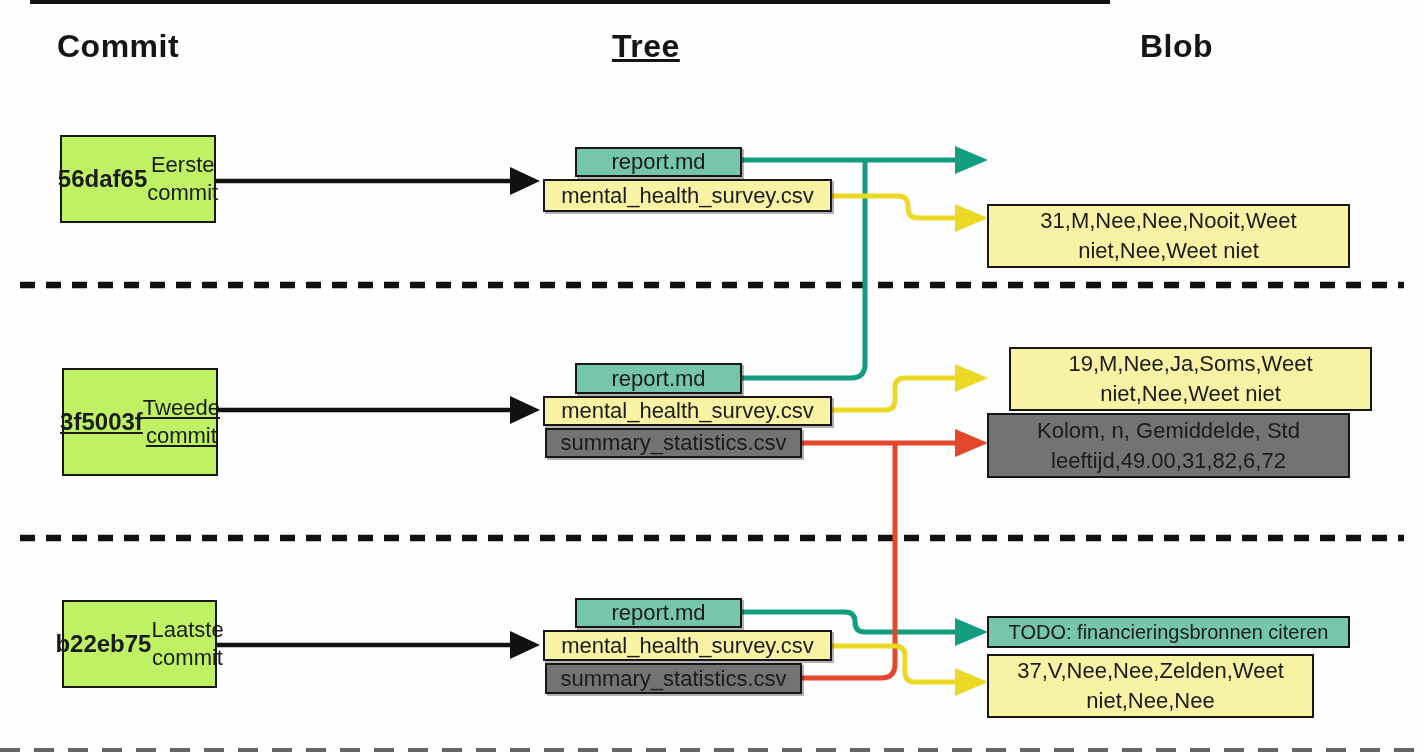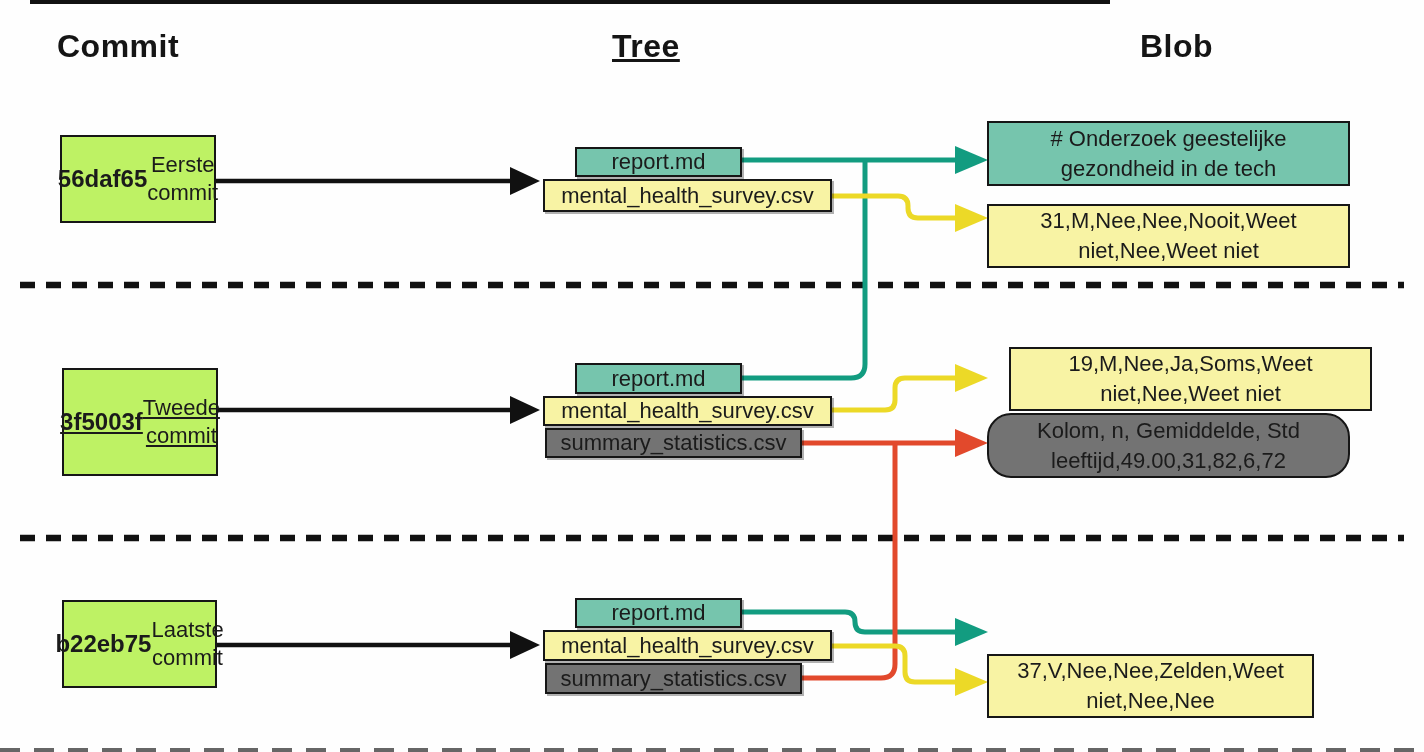--- a/index.html
+++ b/index.html
@@ -91,40 +91,40 @@
   </svg>
 
   <div class="commit-box" style="left:60px;top:135px;width:156px;height:88px;">
     <div class="commit-hash">56daf65</div>
     <div class="commit-label">Eerste commit</div>
   </div>
 
   <div class="tree-box teal" style="left:575px;top:147px;width:167px;height:30px;">report.md</div>
   <div class="tree-box yellow" style="left:543px;top:179px;width:289px;height:33px;">mental_health_survey.csv</div>
 
-  <div class="blob-box teal" style="left:987px;top:121px;width:363px;height:65px;"># Onderzoek geestelijke gezondheid in de tech</div>
   <div class="blob-box yellow" style="left:987px;top:188px;width:363px;height:64px;margin-top:16px;">31,M,Nee,Nee,Nooit,Weet niet,Nee,Weet niet</div>
 
   <div class="commit-box" style="left:62px;top:368px;width:156px;height:108px;text-decoration:underline;">
     <div class="commit-hash">3f5003f</div>
     <div class="commit-label">Tweede
 commit</div>
   </div>
 
   <div class="tree-box teal" style="left:575px;top:363px;width:167px;height:31px;">report.md</div>
   <div class="tree-box yellow" style="left:543px;top:396px;width:289px;height:30px;">mental_health_survey.csv</div>
   <div class="tree-box red" style="left:545px;top:428px;width:257px;height:30px;">summary_statistics.csv</div>
 
   <div class="blob-box yellow" style="left:1009px;top:347px;width:363px;height:64px;">19,M,Nee,Ja,Soms,Weet niet,Nee,Weet niet</div>
-  <div class="blob-box red" style="left:987px;top:413px;width:363px;height:65px;border-radius:24px;">Kolom, n, Gemiddelde, Std leeftijd,49.00,31,82,6,72</div>
+  <div class="blob-box red" style="left:987px;top:413px;width:363px;height:65px;">Kolom, n, Gemiddelde, Std leeftijd,49.00,31,82,6,72</div>
 
   <div class="commit-box" style="left:62px;top:600px;width:155px;height:88px;">
     <div class="commit-hash">b22eb75</div>
     <div class="commit-label">Laatste commit</div>
   </div>
 
   <div class="tree-box teal" style="left:575px;top:598px;width:167px;height:30px;">report.md</div>
   <div class="tree-box yellow" style="left:543px;top:630px;width:289px;height:31px;">mental_health_survey.csv</div>
   <div class="tree-box red" style="left:545px;top:663px;width:257px;height:31px;">summary_statistics.csv</div>
 
+  <div class="blob-box teal small" style="left:987px;top:616px;width:363px;height:32px;">TODO: financieringsbronnen citeren</div>
   <div class="blob-box yellow" style="left:987px;top:654px;width:327px;height:64px;">37,V,Nee,Nee,Zelden,Weet niet,Nee,Nee</div>
 
 </div>
 
 </body></html>

